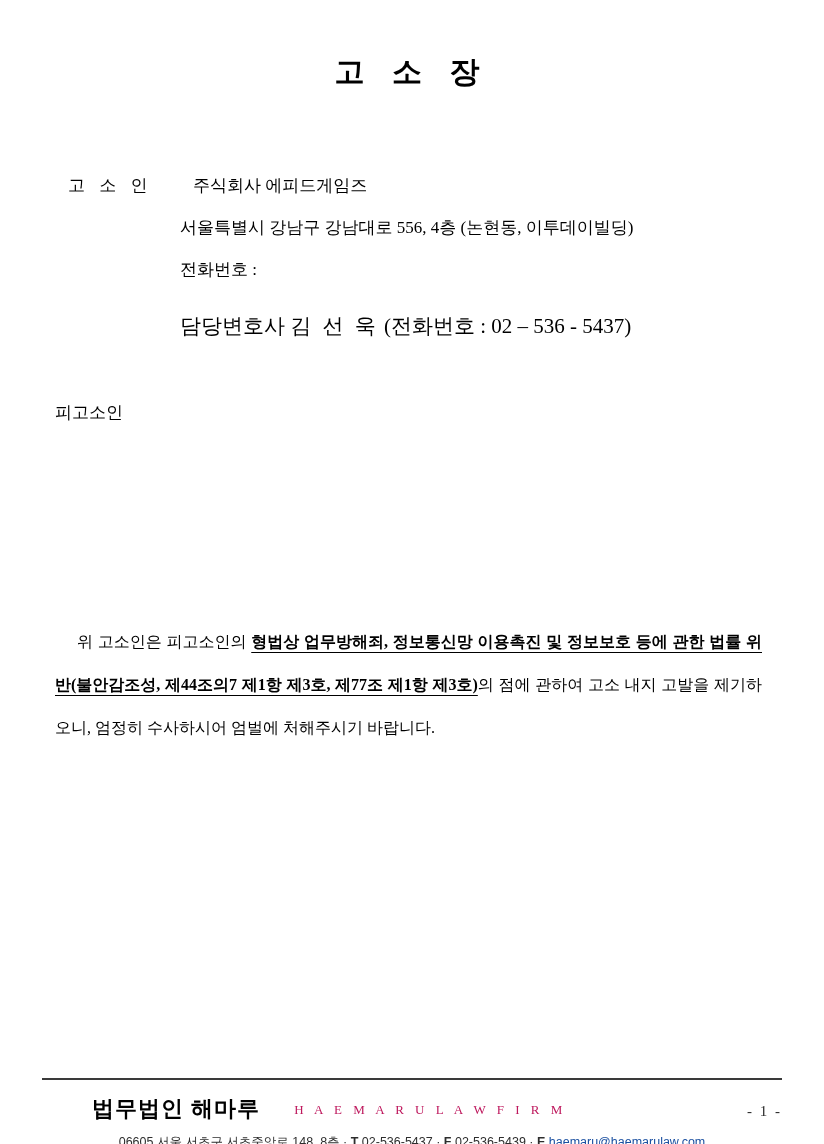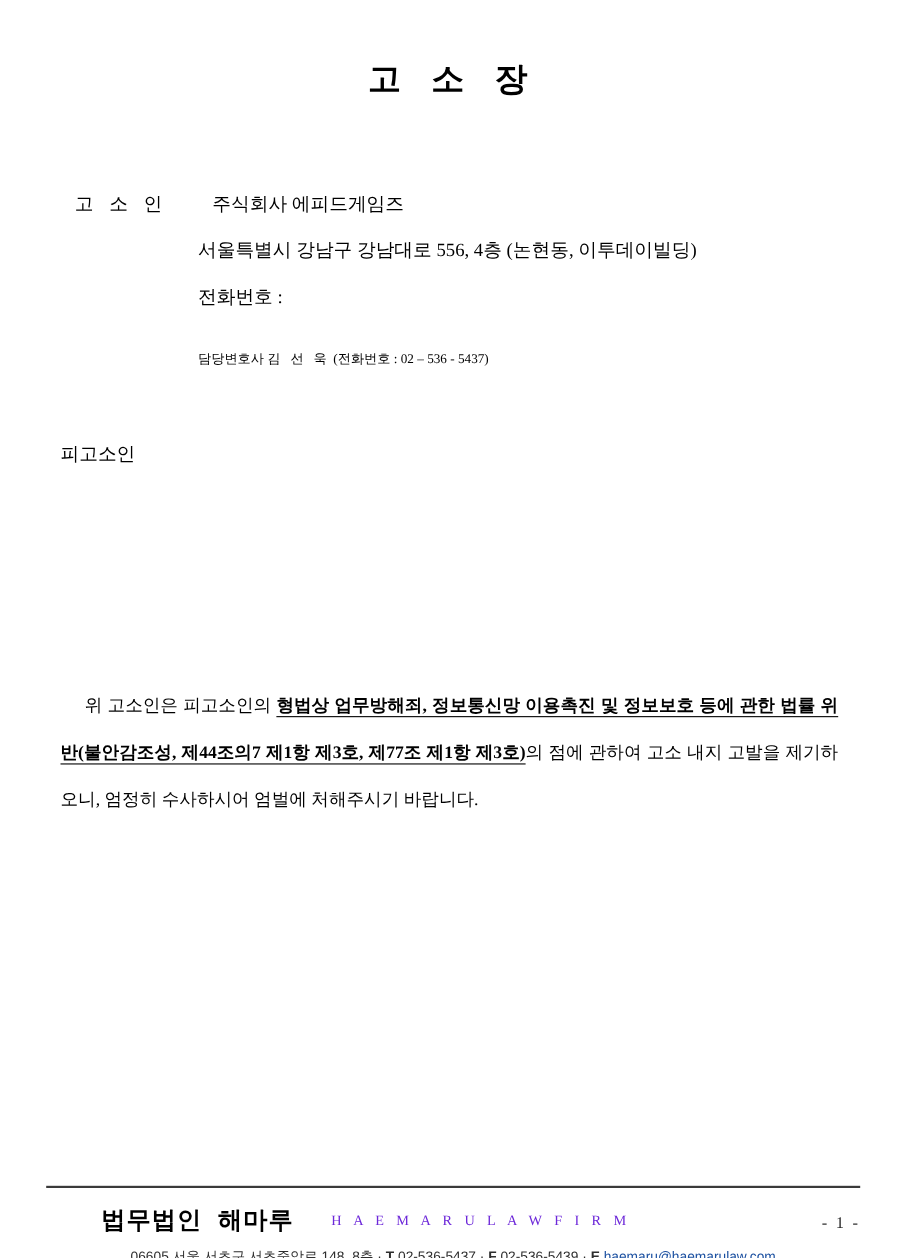--- a/index.html
+++ b/index.html
@@ -64,21 +64,21 @@
     margin-left: 190px;
   }
   .firm-name {
     font-weight: bold;
     font-size: 20px;
     letter-spacing: 3px;
     font-family: "Liberation Sans", sans-serif;
   }
   .lawyer-line {
     padding-left: 125px;
-    font-size: 12px;
+    font-size: 21px;
     margin-top: 14px;
   }
   .spaced-name {
     letter-spacing: 3px;
   }
 
   .defendant-block {
     margin-top: 54px;
     padding-left: 55px;
     font-size: 17px;
@@ -119,31 +119,31 @@
   }
   .footer-inner {
     position: absolute;
     top: 16px;
     left: 42px;
     right: 42px;
     display: flex;
     align-items: baseline;
   }
   .footer-logo {
-    font-family: Liberation Mono, monospace;
+    font-family: Liberation Sans, sans-serif;
     font-weight: bold;
     font-size: 22px;
     letter-spacing: 1px;
     margin-left: 50px;
   }
   .footer-en {
     font-family: "Liberation Serif", "DejaVu Serif", serif;
     font-size: 13px;
     letter-spacing: 4px;
-    color: #6d28d9;
+    color: #be185d;
     margin-left: 34px;
     position: relative;
     top: -2px;
   }
   .footer-page {
     margin-left: auto;
     font-size: 15px;
     color: #2b2b2b;
     letter-spacing: 2px;
   }

